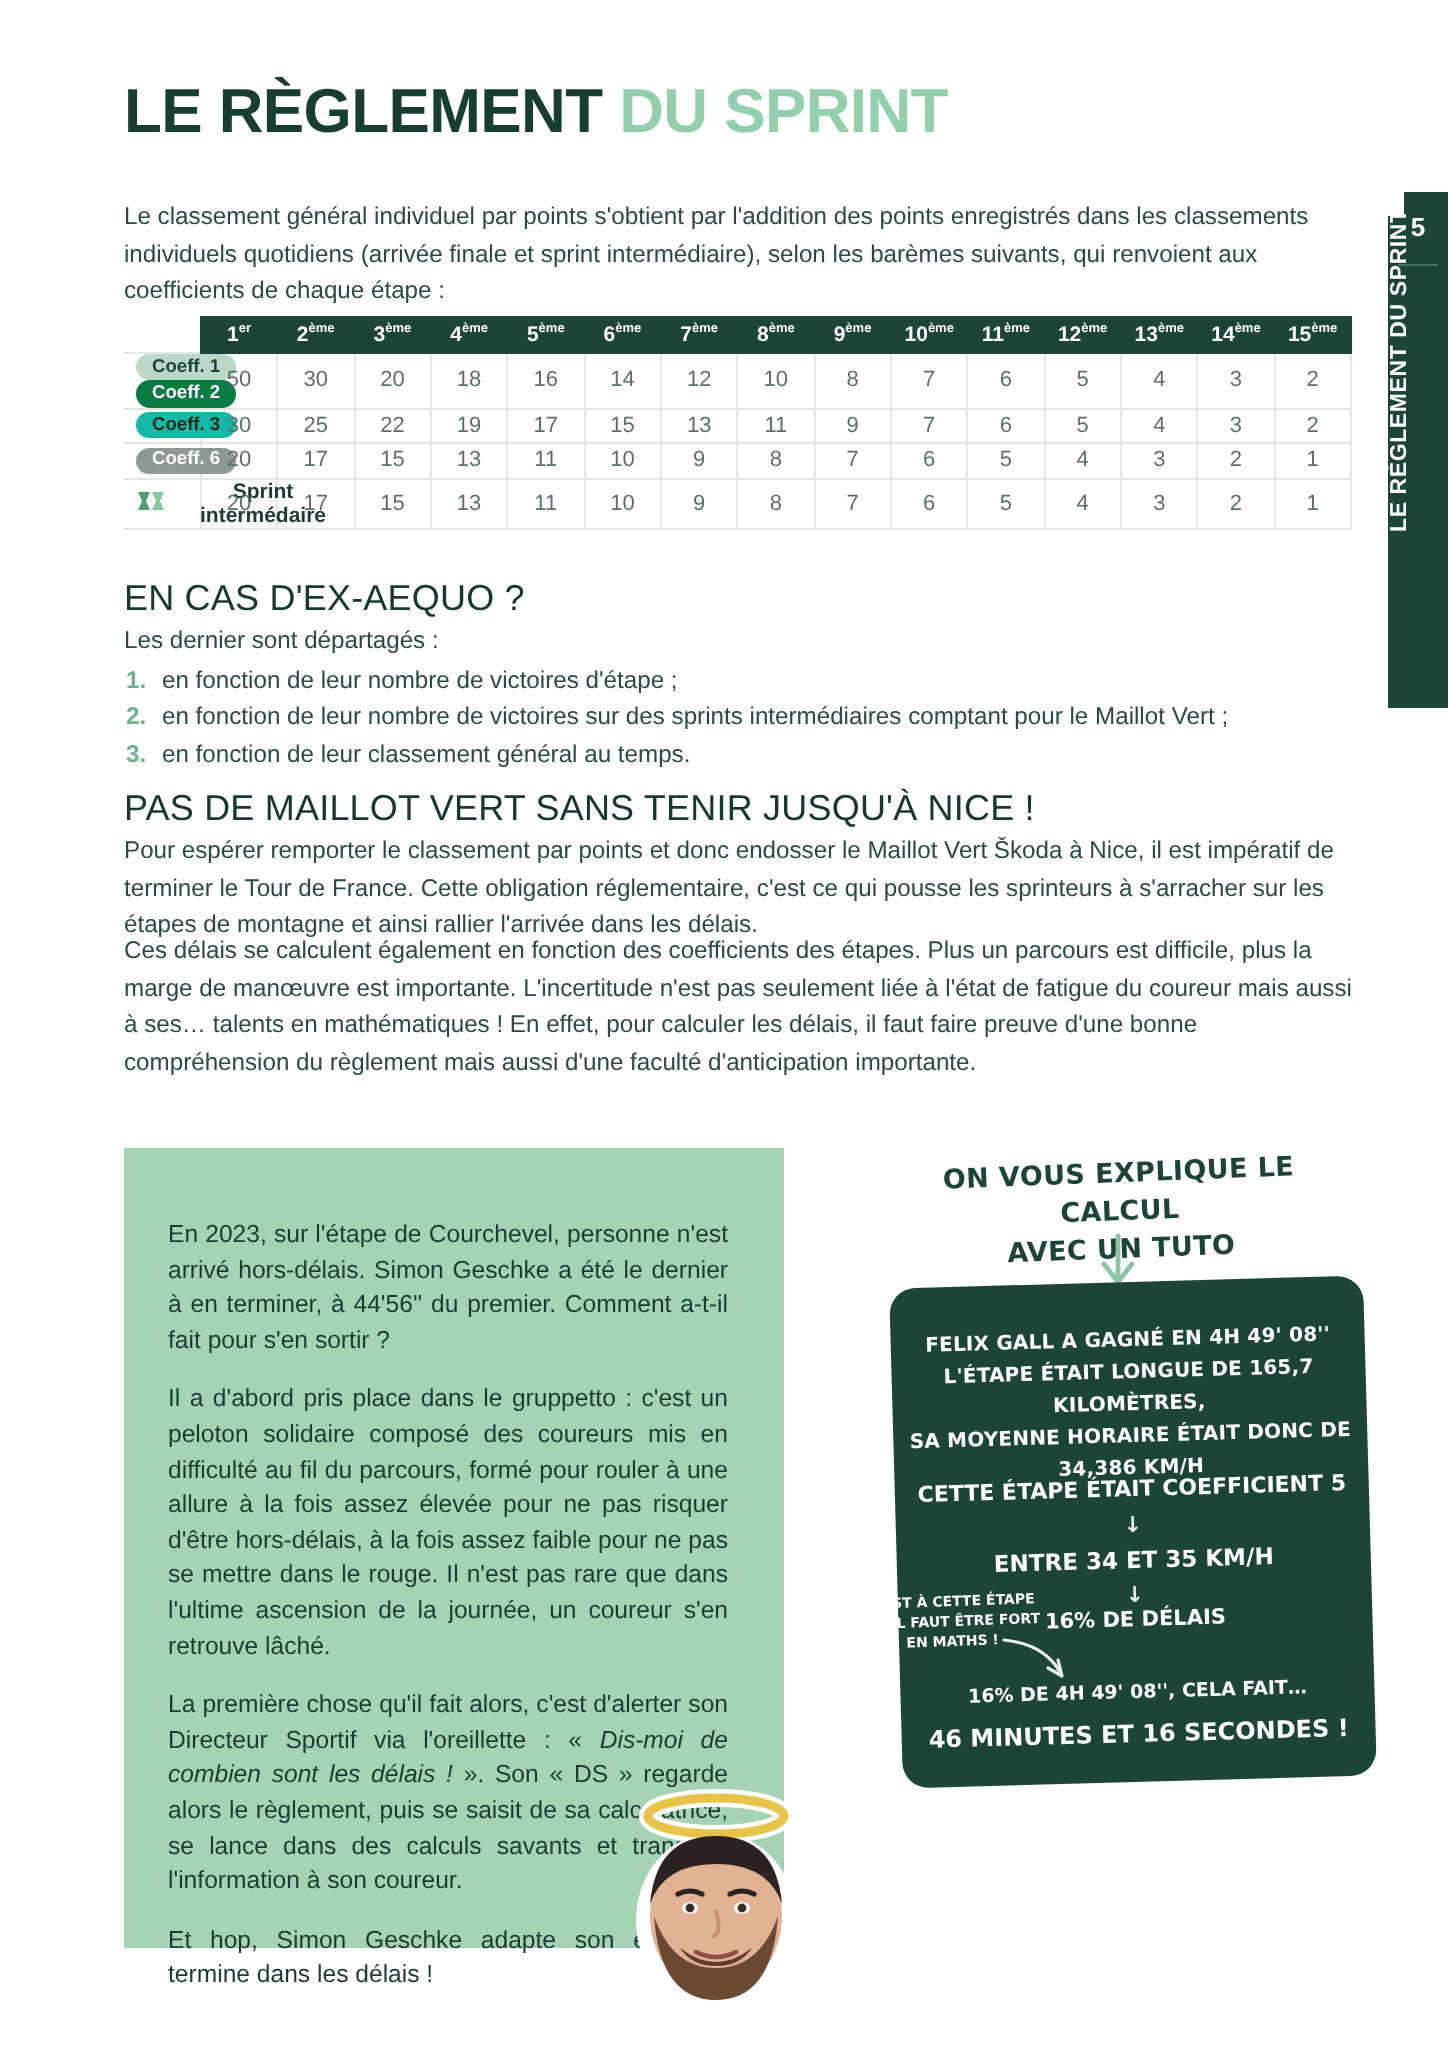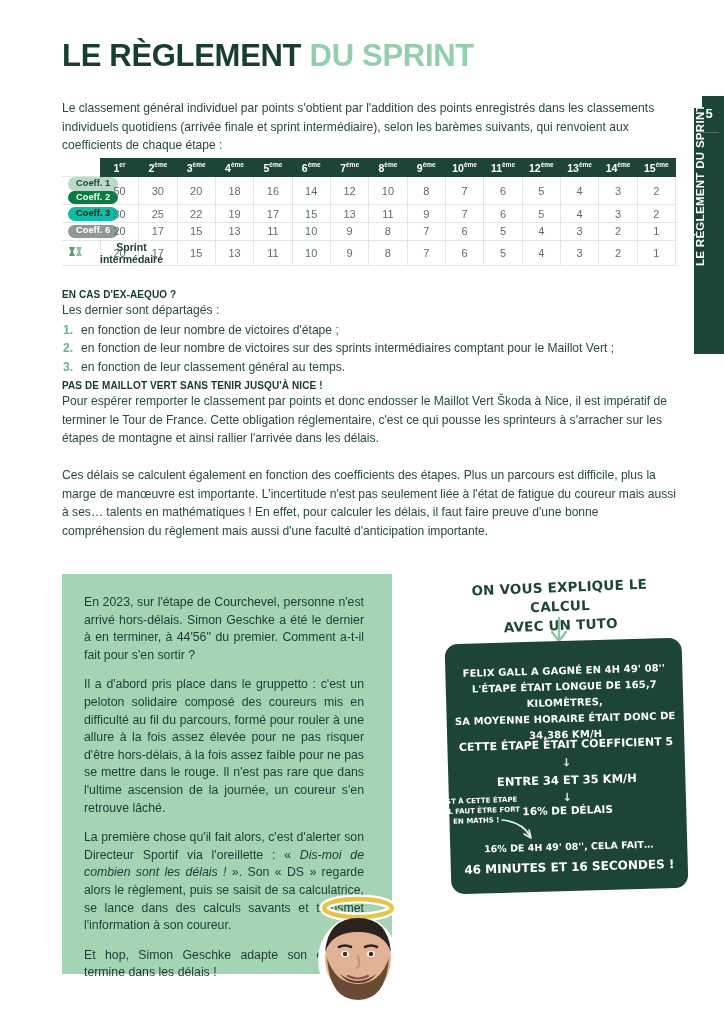--- a/index.html
+++ b/index.html
@@ -47,37 +47,37 @@
     position: absolute; left: 0; top: 0; width: 8px; height: 12px;
     background: #ffffff;
   }
 
   
   .intro {
     position: absolute; left: 62px; top: 99px; width: 614px;
     font-size: 12.1px; line-height: 18.5px; color: #2a4a44;
   }
   .sec-head {
-    font-size: 10px; font-weight: bold; color: #16382f;
+    font-size: 18px; font-weight: normal; color: #16382f;
     letter-spacing: 0.1px; margin-bottom: 1px;
   }
   .para { font-size: 12.1px; line-height: 18.5px; color: #2a4a44; }
 
   .block-exaequo { position: absolute; left: 62px; top: 289px; width: 614px; }
   .ol-list { list-style: none; margin-top: 1px; }
   .ol-list li {
     font-size: 12.1px; line-height: 18.5px; color: #2a4a44;
     padding-left: 19px; position: relative;
   }
   .ol-list li .num {
     position: absolute; left: 1px; top: 0;
     color: #6bb38c; font-weight: bold;
   }
 
-  .block-maillot { position: absolute; left: 62px; top: 380px; width: 614px; }
+  .block-maillot { position: absolute; left: 62px; top: 394px; width: 614px; }
   .block-delais { position: absolute; left: 62px; top: 466px; width: 614px; }
 
   
   .tbl-wrap { position: absolute; left: 62px; top: 158px; width: 614px; }
   table.points { border-collapse: collapse; width: 614px; table-layout: fixed; }
   table.points th, table.points td {
     border: 1px solid #e2e6e5;
     font-size: 11px; color: #5d6f6c; text-align: center;
     height: 17.6px; padding: 0;
   }
@@ -117,21 +117,21 @@
 
   
   .story {
     position: absolute; left: 62px; top: 574px;
     width: 330px; height: 400px;
     background: #a4d4b3;
   }
   .story .inner {
     padding: 20px 28px 0 22px;
     font-size: 12.3px; line-height: 17.6px;
-    color: #1c3b33; text-align: justify;
+    color: #1c3b33; text-align: justify; margin-top: 15px;
   }
   .story p { margin-bottom: 12px; }
   .story em { font-style: italic; }
 
   
   .avatar {
     position: absolute; left: 300px; top: 888px;
     width: 112px; height: 118px;
   }
 

